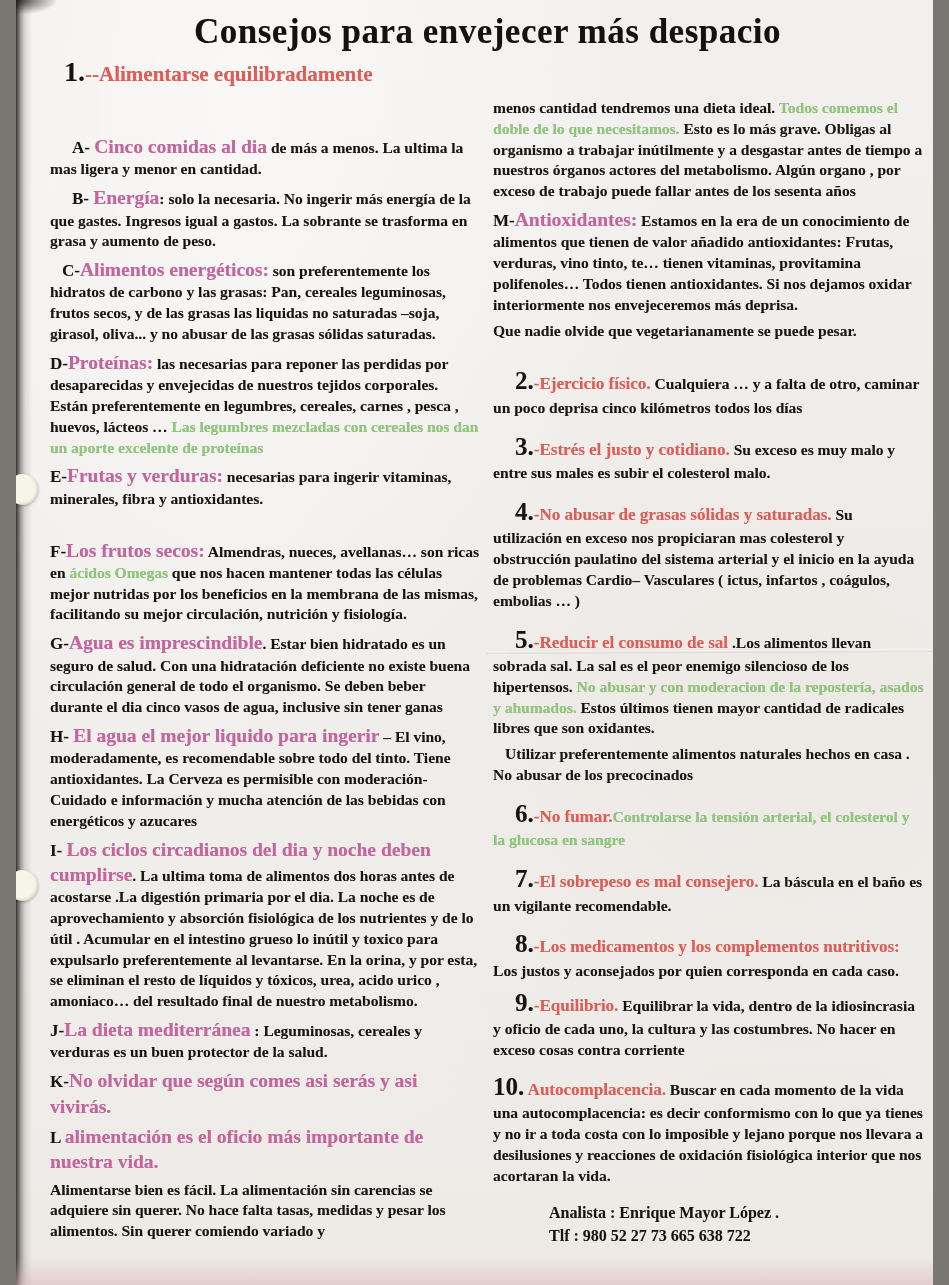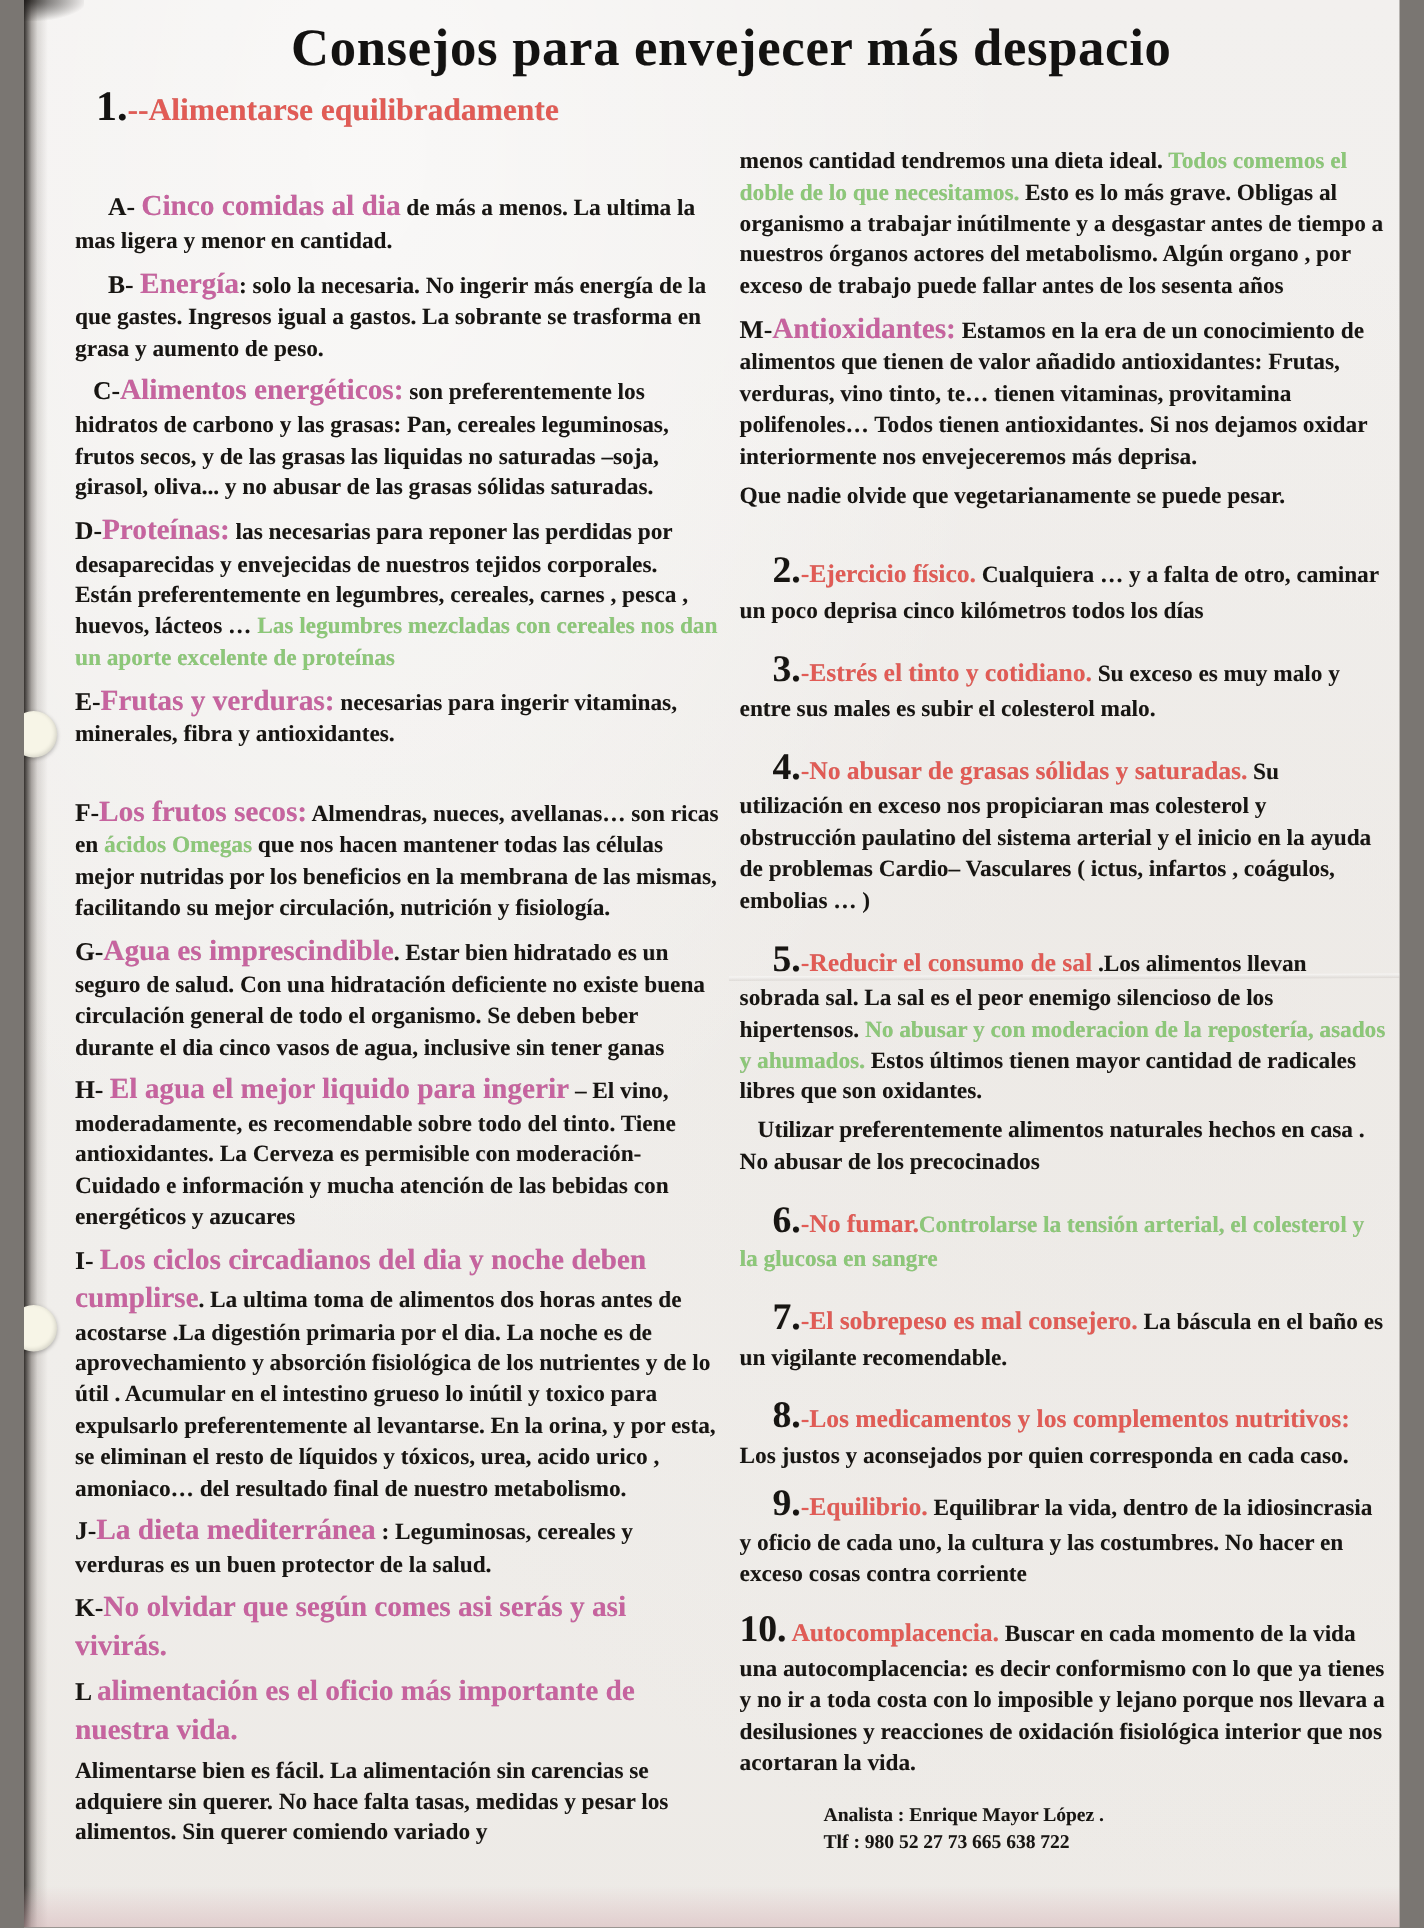--- a/index.html
+++ b/index.html
@@ -49,21 +49,21 @@
   .para.indent  { text-indent:22px; }
   .para.indent2 { text-indent:12px; }
 
   .seg-body  { font-size:15.5px; color:var(--ink); }
   .seg-label { font-size:17px;   color:var(--ink); }
   .seg-pink  { font-size:19.5px; color:var(--pink); }
   .seg-green { font-size:15.5px; color:var(--green); }
   .seg-red   { font-size:17px;   color:var(--red); }
   .seg-num   { font-size:25px;   color:var(--ink); }
 
-  .footer { margin-top:14px; padding-left:56px; font-weight:700; font-size:13px; color:var(--ink); }
+  .footer { margin-top:14px; padding-left:56px; font-weight:700; font-size:16px; color:var(--ink); }
   .footer div { line-height:1.45; }
 </style>
 </head>
 <body>
 
 <div class="page">
   <div class="content">
 
     <h1 class="doc-title">Consejos para envejecer más despacio</h1>
 
@@ -86,21 +86,21 @@
           <p class="para"><span class="seg-label">K-</span><span class="seg-pink">No olvidar que según comes asi serás y asi vivirás.</span></p>
           <p class="para"><span class="seg-label">L </span><span class="seg-pink">alimentación es el oficio más importante de nuestra vida.</span></p>
           <p class="para"><span class="seg-body">Alimentarse bien es fácil. La alimentación sin carencias se adquiere sin querer. No hace falta tasas, medidas y pesar los alimentos. Sin querer comiendo variado y</span></p>
         </div>
       <div class="col col-right">
         <div>
             <p class="para"><span class="seg-body">menos cantidad tendremos una dieta ideal. </span><span class="seg-green">Todos comemos el doble de lo que necesitamos.</span><span class="seg-body"> Esto es lo más grave. Obligas al organismo a trabajar inútilmente y a desgastar antes de tiempo a nuestros órganos actores del metabolismo. Algún organo , por exceso de trabajo puede fallar antes de los sesenta años</span></p>
             <p class="para"><span class="seg-label">M-</span><span class="seg-pink">Antioxidantes:</span><span class="seg-body"> Estamos en la era de un conocimiento de alimentos que tienen de valor añadido antioxidantes: Frutas, verduras, vino tinto, te… tienen vitaminas, provitamina polifenoles… Todos tienen antioxidantes. Si nos dejamos oxidar interiormente nos envejeceremos más deprisa.</span></p>
             <p class="para"><span class="seg-body">Que nadie olvide que vegetarianamente se puede pesar.</span></p>
             <p class="para indent" style="margin-top: 24px;"><span class="seg-num">2.</span><span class="seg-red">-Ejercicio físico.</span><span class="seg-body"> Cualquiera … y a falta de otro, caminar un poco deprisa cinco kilómetros todos los días</span></p>
-            <p class="para indent" style="margin-top: 12px;"><span class="seg-num">3.</span><span class="seg-red">-Estrés el tinto y cotidiano.</span><span class="seg-body"> Su exceso es muy malo y entre sus males es subir el colesterol malo.</span></p>
+            <p class="para indent" style="margin-top: 12px;"><span class="seg-num">3.</span><span class="seg-red">-Estrés el justo y cotidiano.</span><span class="seg-body"> Su exceso es muy malo y entre sus males es subir el colesterol malo.</span></p>
             <p class="para indent" style="margin-top: 12px;"><span class="seg-num">4.</span><span class="seg-red">-No abusar de grasas sólidas y saturadas.</span><span class="seg-body"> Su utilización en exceso nos propiciaran mas colesterol y obstrucción paulatino del sistema arterial y el inicio en la ayuda de problemas Cardio– Vasculares ( ictus, infartos , coágulos, embolias …  )</span></p>
             <p class="para indent" style="margin-top: 12px;"><span class="seg-num">5.</span><span class="seg-red">-Reducir el consumo de sal</span><span class="seg-body"> .Los alimentos llevan sobrada sal. La sal es el peor enemigo silencioso de los hipertensos. </span><span class="seg-green">No abusar y con moderacion de la repostería, asados y ahumados.</span><span class="seg-body"> Estos últimos tienen mayor cantidad de radicales libres que son oxidantes.</span></p>
             <p class="para indent2"><span class="seg-body">Utilizar preferentemente alimentos naturales hechos en casa . No abusar de los precocinados</span></p>
             <p class="para indent" style="margin-top: 12px;"><span class="seg-num">6.</span><span class="seg-red">-No fumar.</span><span class="seg-green">Controlarse la tensión arterial, el colesterol y la glucosa en sangre</span></p>
             <p class="para indent" style="margin-top: 12px;"><span class="seg-num">7.</span><span class="seg-red">-El sobrepeso es mal consejero.</span><span class="seg-body"> La báscula en el baño es un vigilante recomendable.</span></p>
             <p class="para indent" style="margin-top: 12px;"><span class="seg-num">8.</span><span class="seg-red">-Los medicamentos y los complementos nutritivos:</span><span class="seg-body"> Los justos y aconsejados por quien corresponda en cada caso.</span></p>
             <p class="para indent" style="margin-top: 0;"><span class="seg-num">9.</span><span class="seg-red">-Equilibrio.</span><span class="seg-body"> Equilibrar la vida, dentro de la idiosincrasia y oficio de cada uno, la cultura y las costumbres. No hacer en exceso cosas contra corriente</span></p>
             <p class="para" style="margin-top: 10px;"><span class="seg-num">10.</span><span class="seg-red"> Autocomplacencia.</span><span class="seg-body">  Buscar en cada momento de la vida una autocomplacencia: es decir conformismo con lo que ya tienes y no ir a toda costa con lo imposible y lejano porque nos llevara a desilusiones y reacciones de oxidación fisiológica interior que nos acortaran la vida.</span></p>
           </div>
         <div class="footer">

